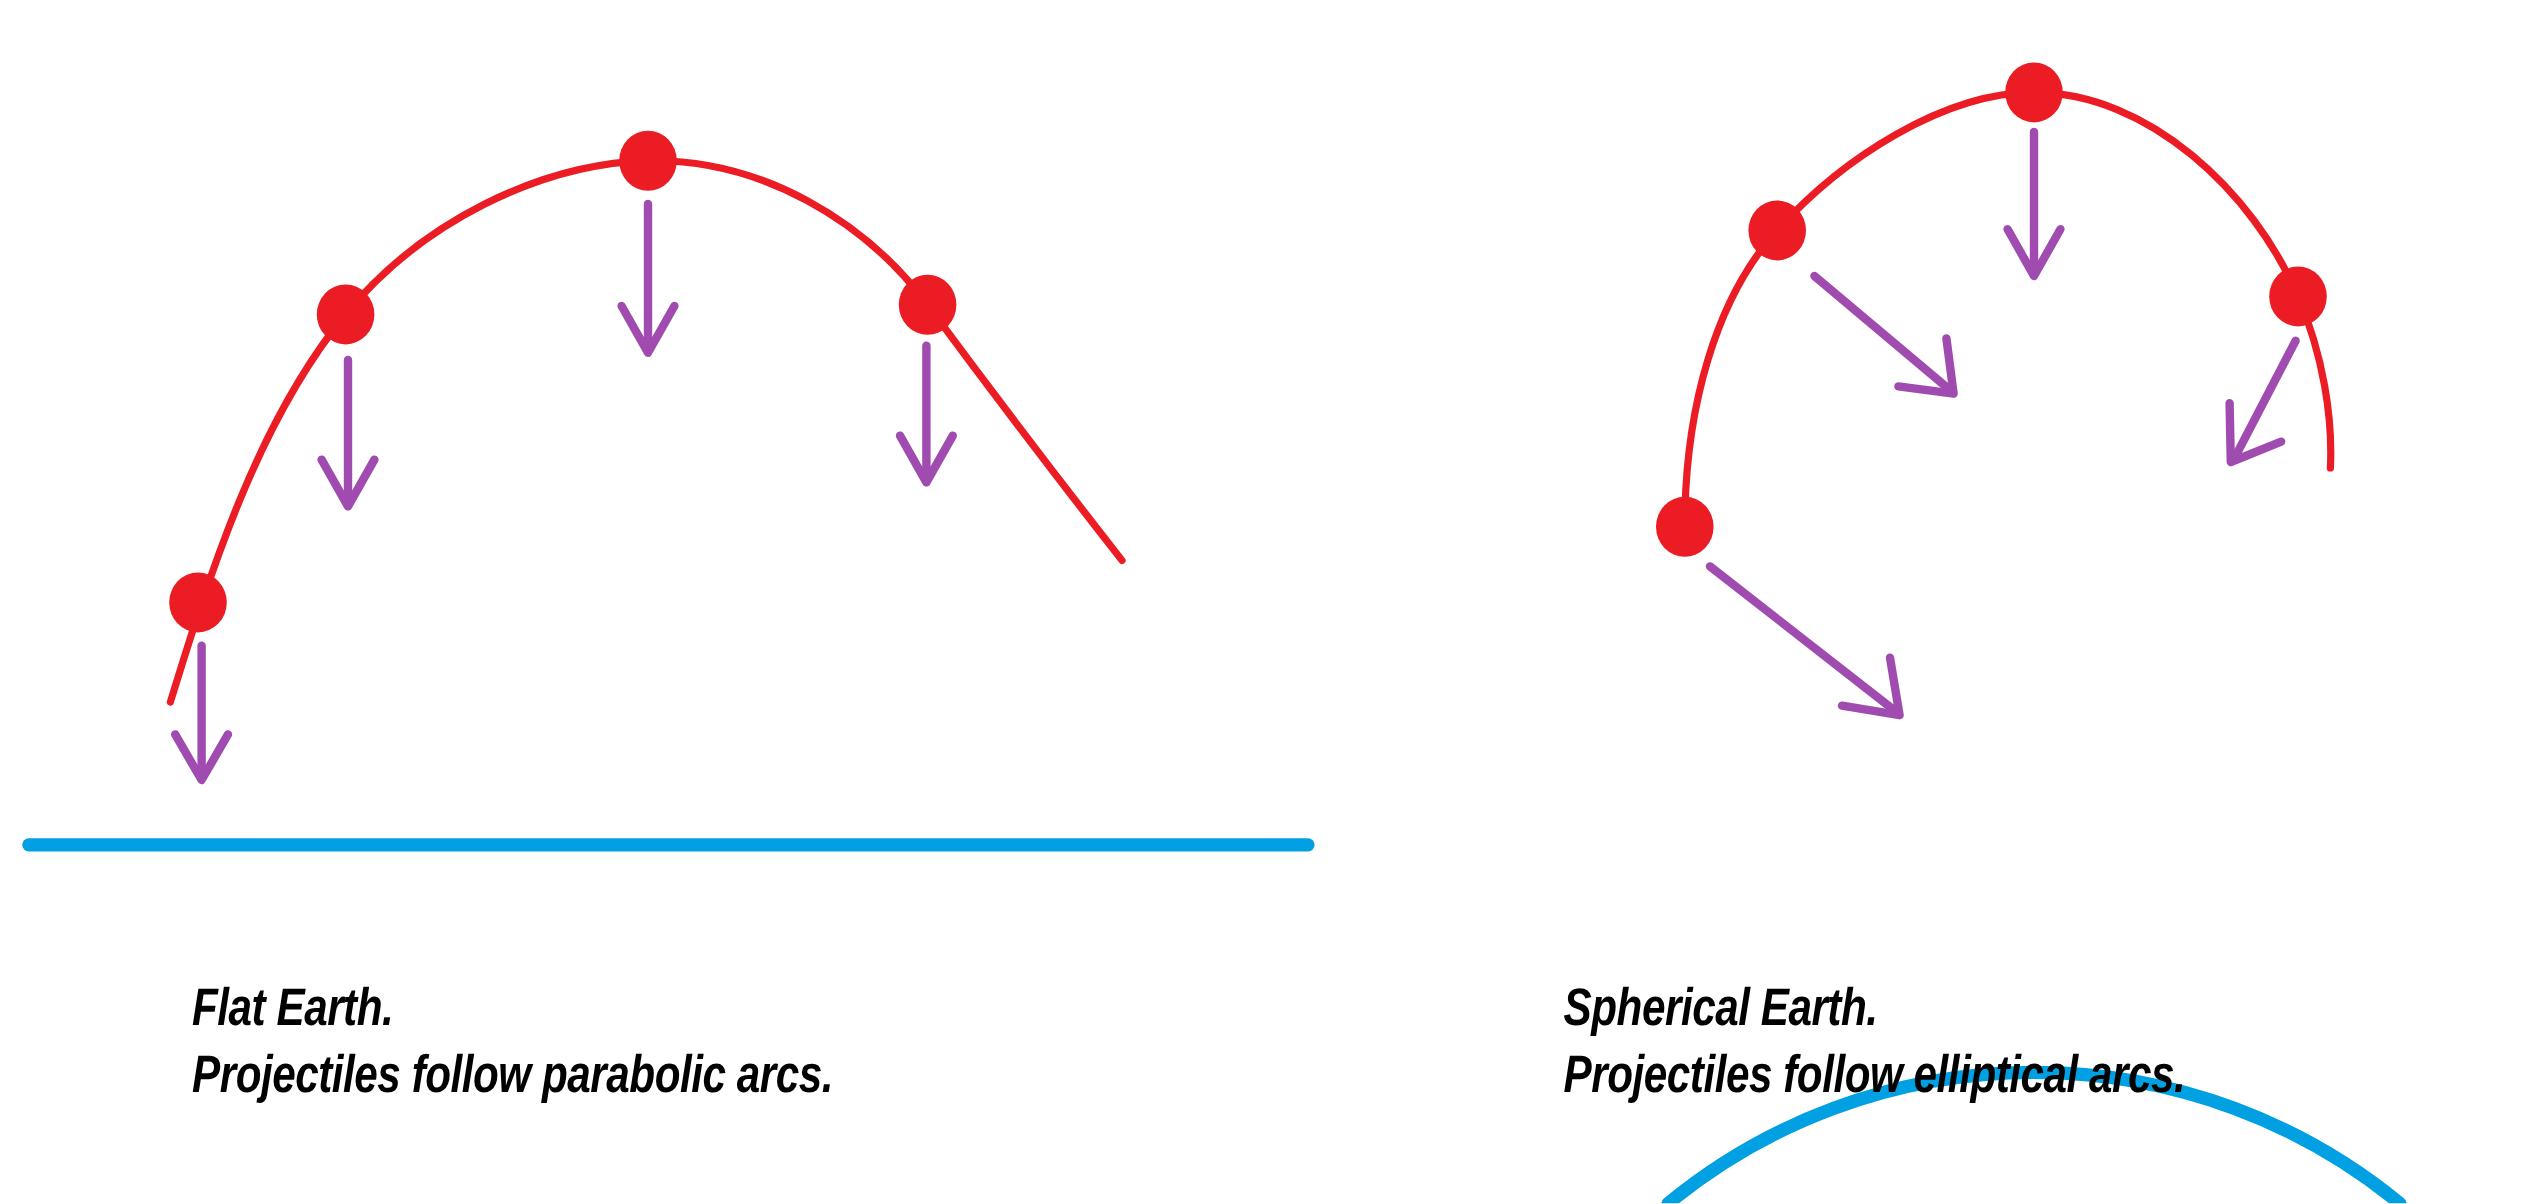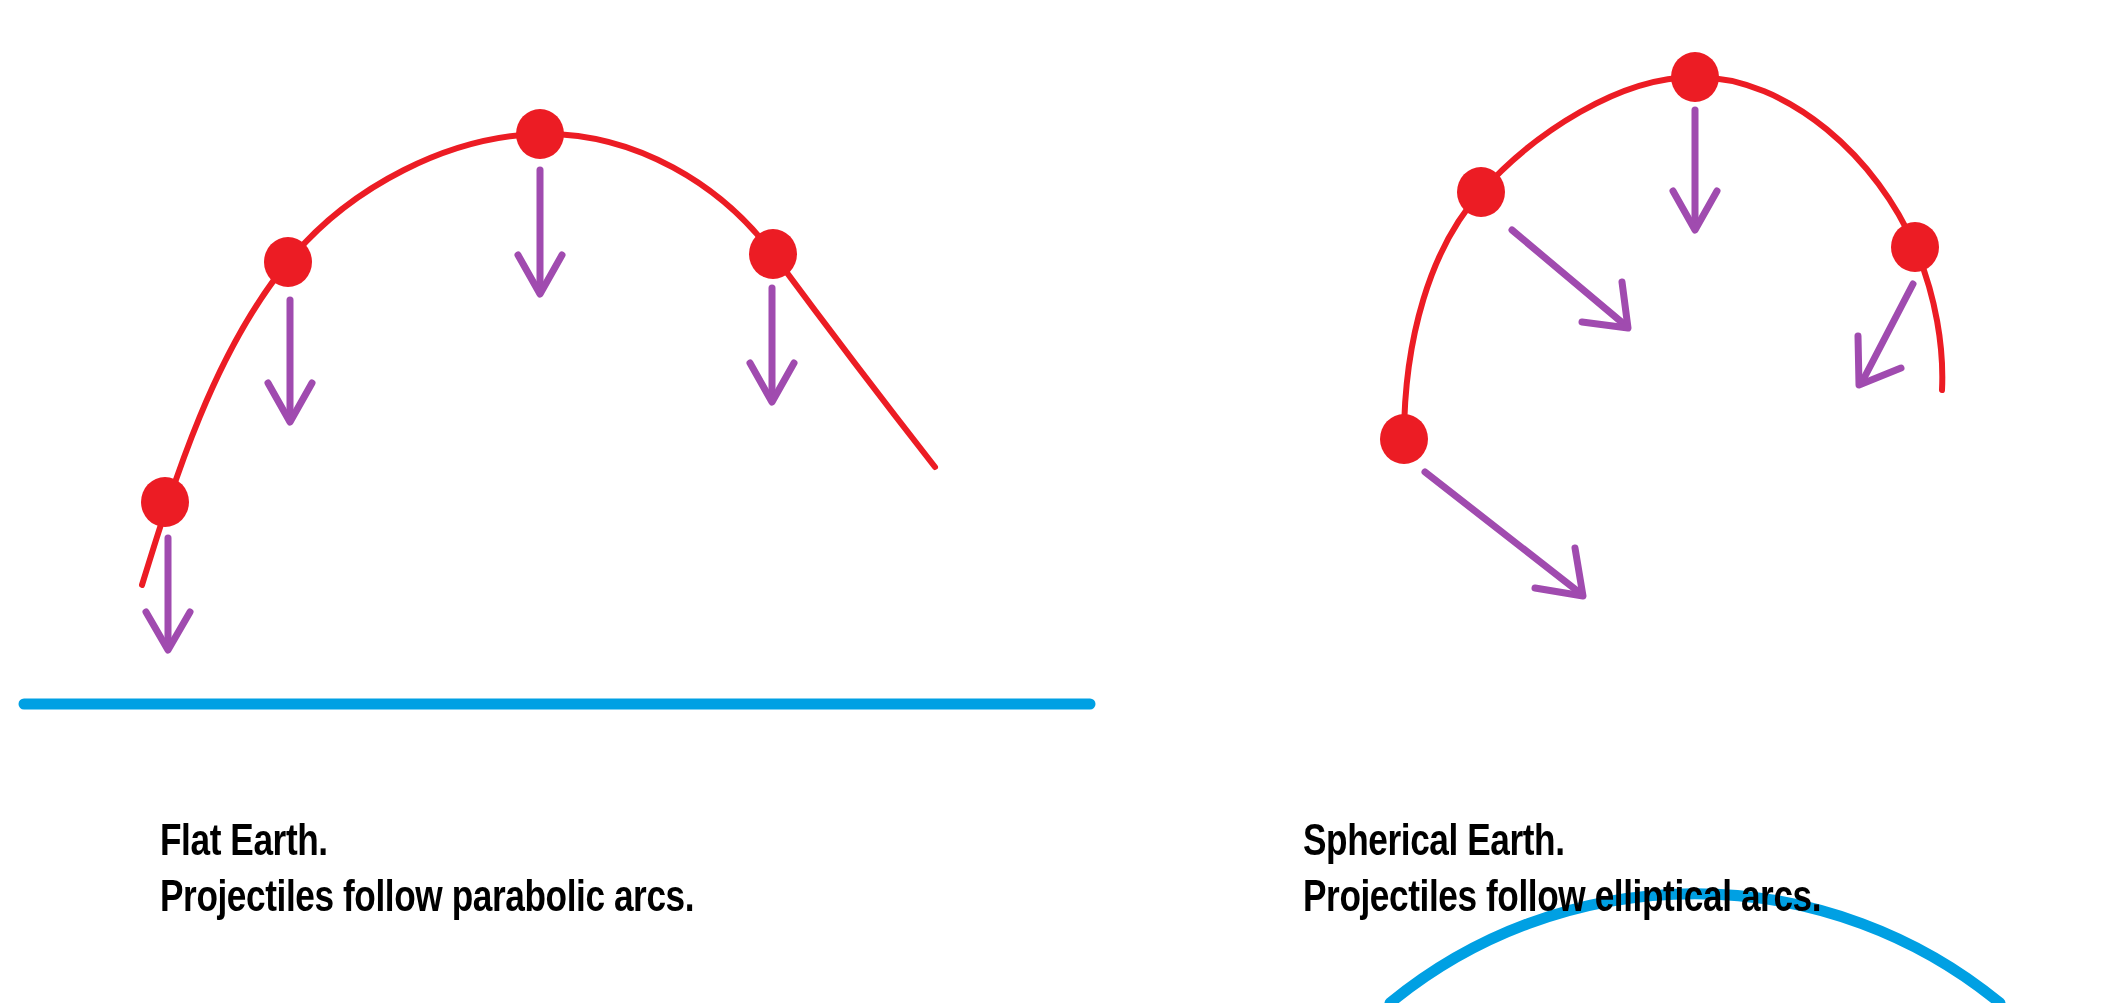--- a/index.html
+++ b/index.html
@@ -12,20 +12,21 @@
     width: 2118px;
     height: 1003px;
     overflow: hidden;
     font-family: "Liberation Sans", sans-serif;
   }
   #stage {
     position: relative;
     width: 2118px;
     height: 1003px;
     background: #ffffff;
+    font-style: italic;
   }
   #figure {
     position: absolute;
     left: 0;
     top: 0;
     width: 2118px;
     height: 1003px;
   }
   .caption {
     position: absolute;

